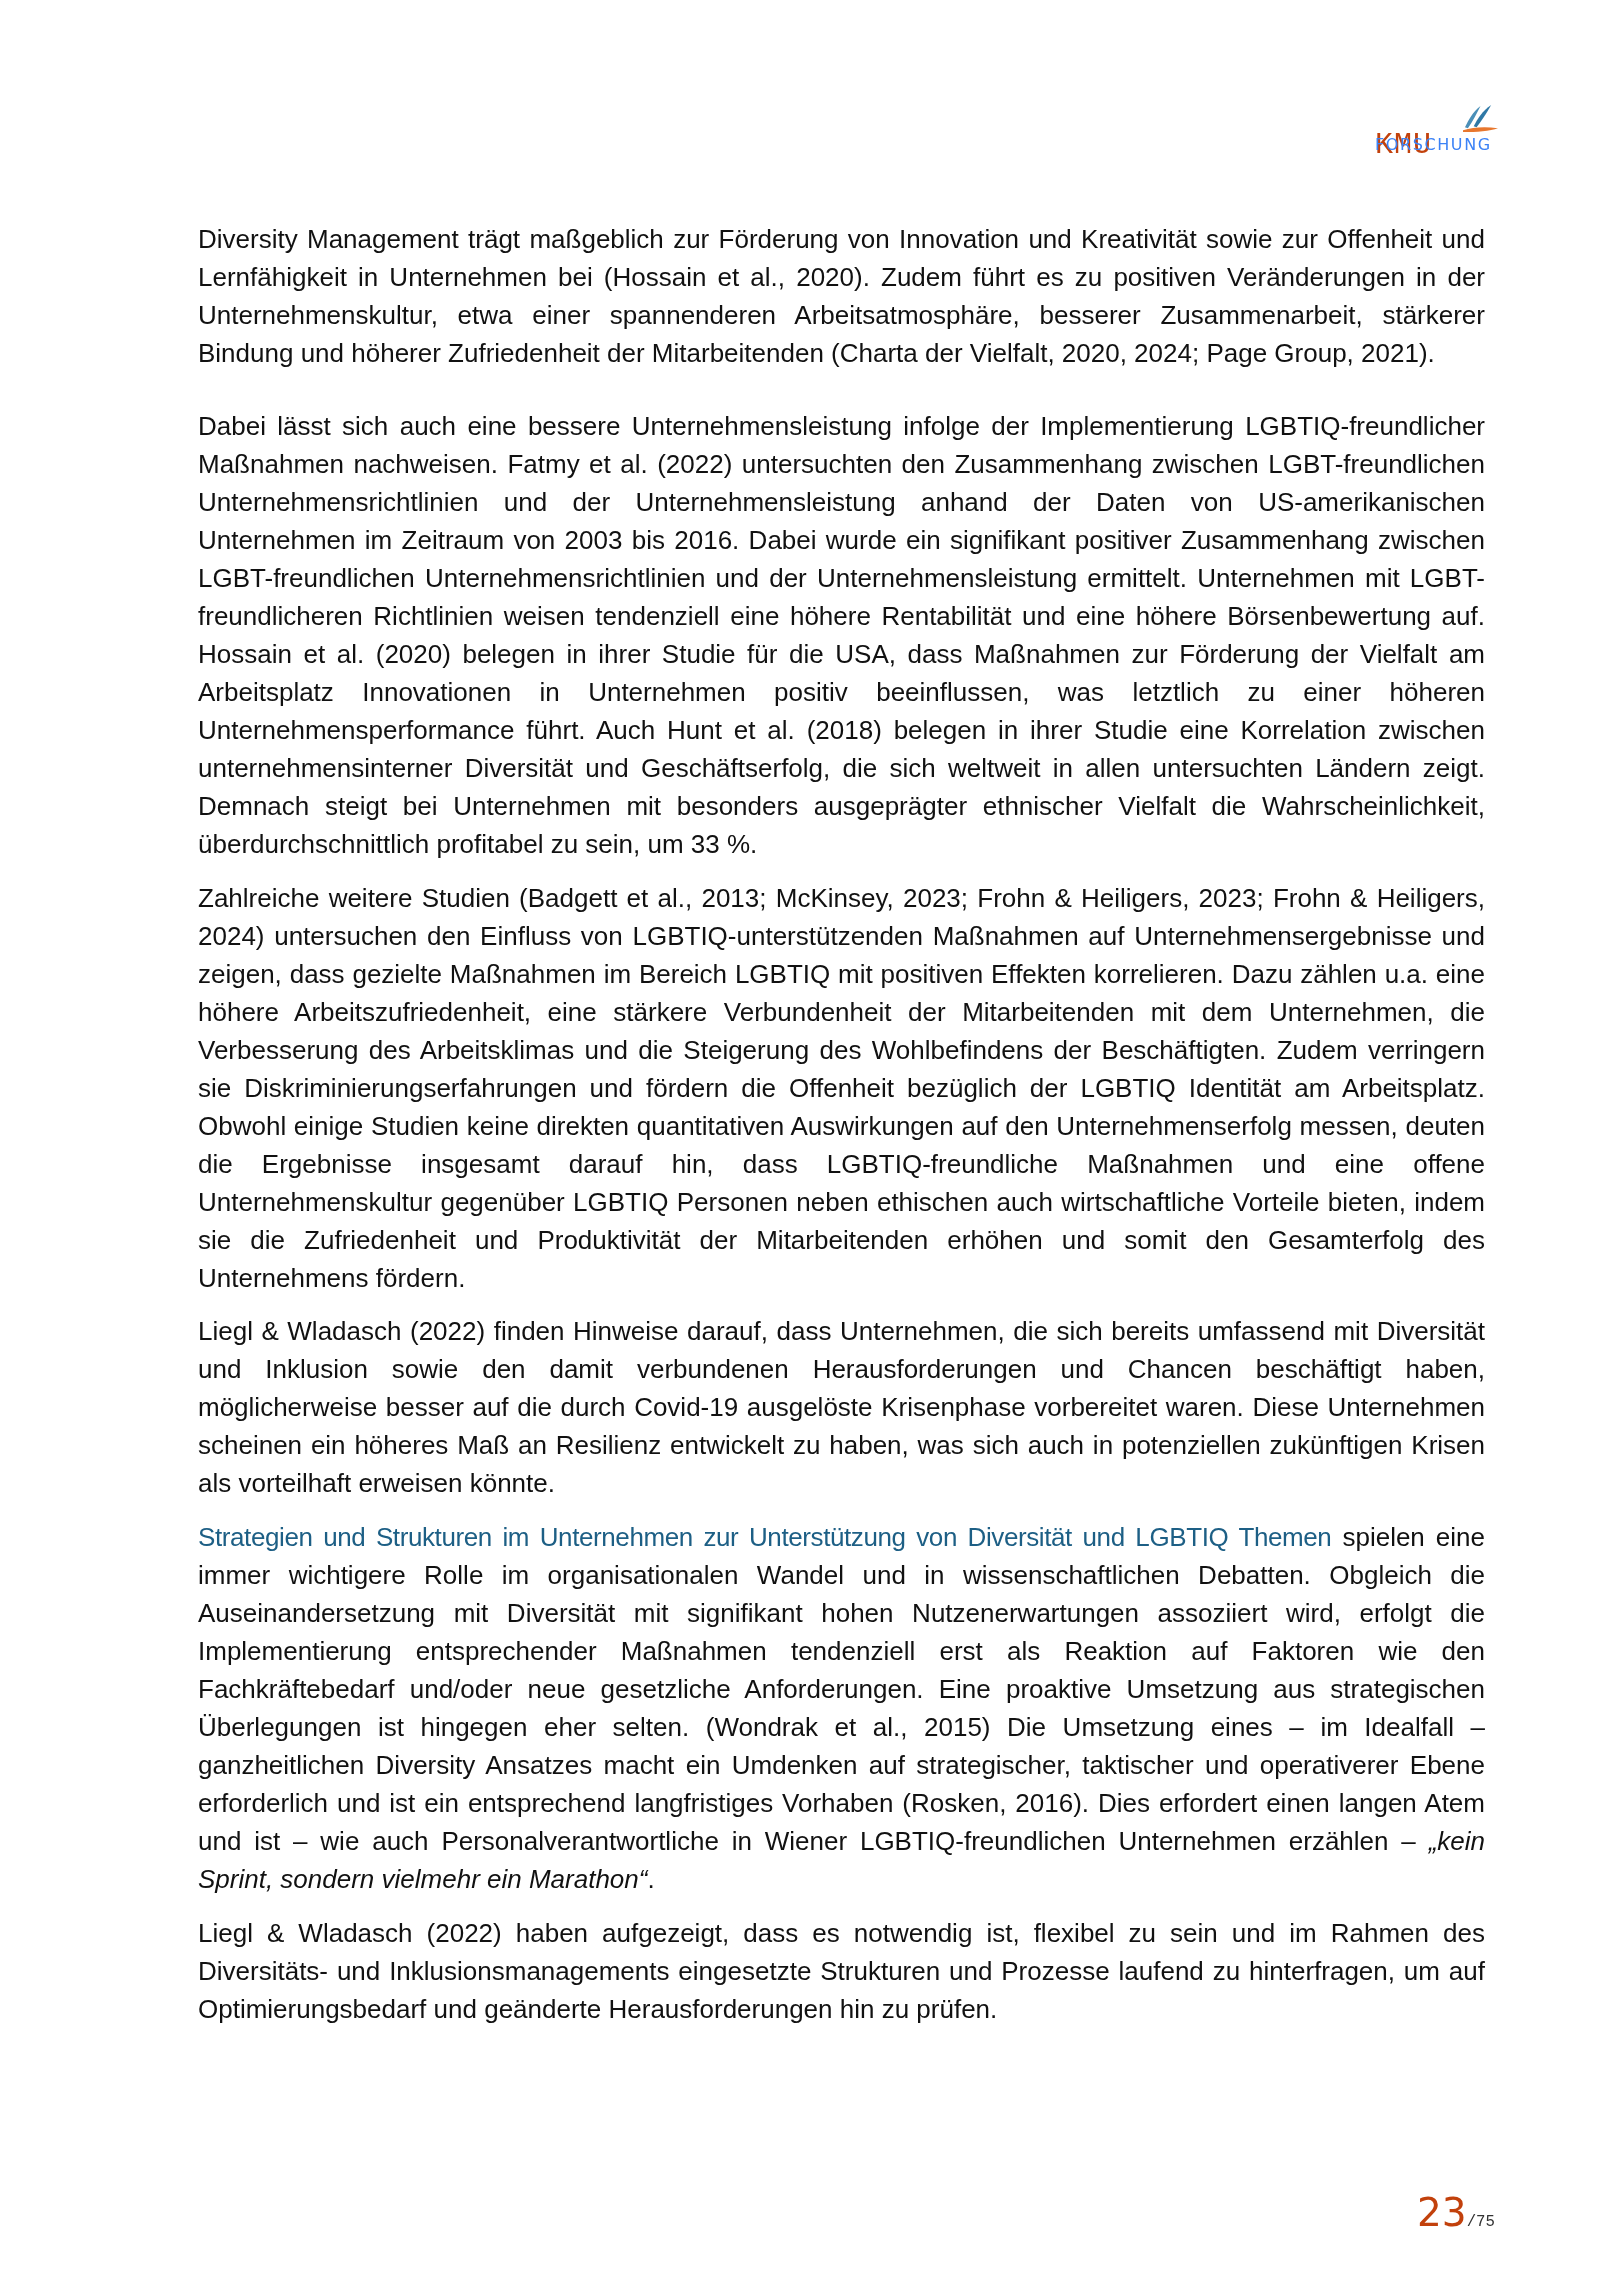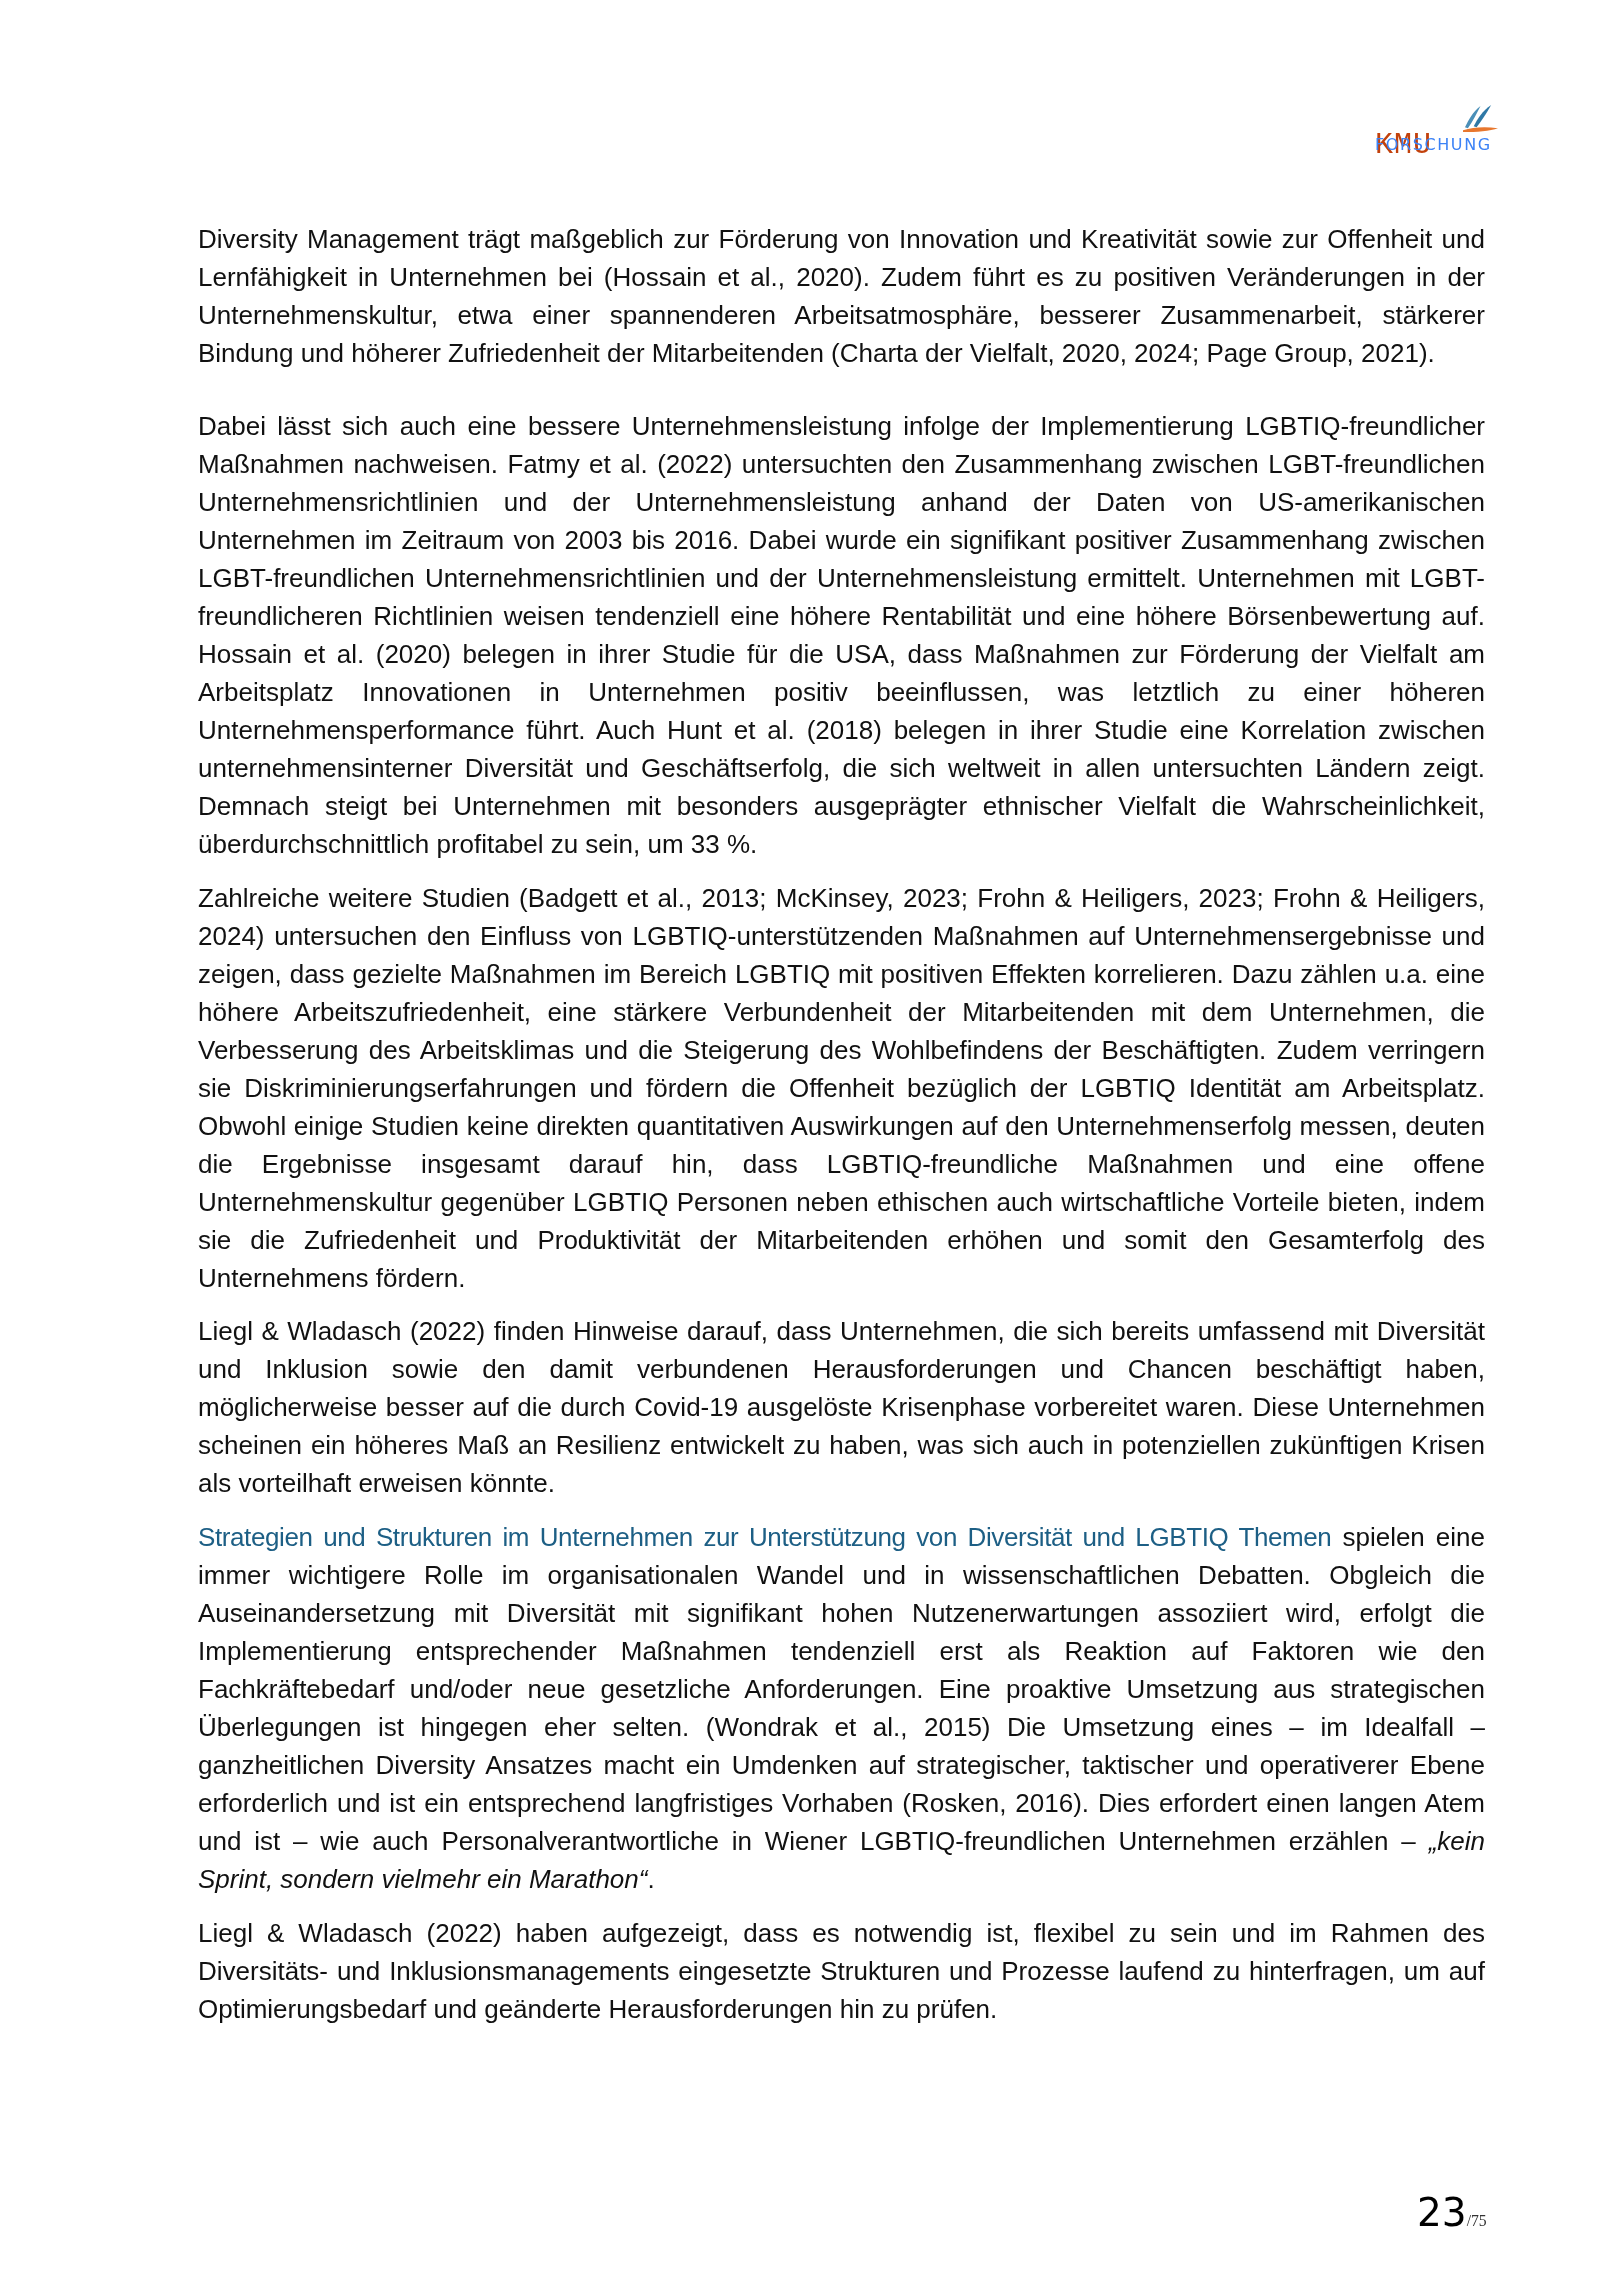--- a/index.html
+++ b/index.html
@@ -75,24 +75,24 @@
   }
   .page-number {
     position: absolute;
     left: 1417px;
     top: 2190px;
     white-space: nowrap;
   }
   .page-current {
     font-family: "DejaVu Sans", "Liberation Sans", sans-serif;
     font-size: 39px;
-    color: #000000;
+    color: #c2410c;
   }
   .page-total {
-    font-family: Liberation Serif, serif;
+    font-family: Liberation Mono, monospace;
     font-size: 15.7px;
     color: #333333;
   }
 </style>
 </head>
 <body>
 
 <div class="logo">
   <span class="logo-kmu">KMU</span>
   <svg class="logo-mark" viewBox="0 0 44 34" xmlns="http://www.w3.org/2000/svg">

